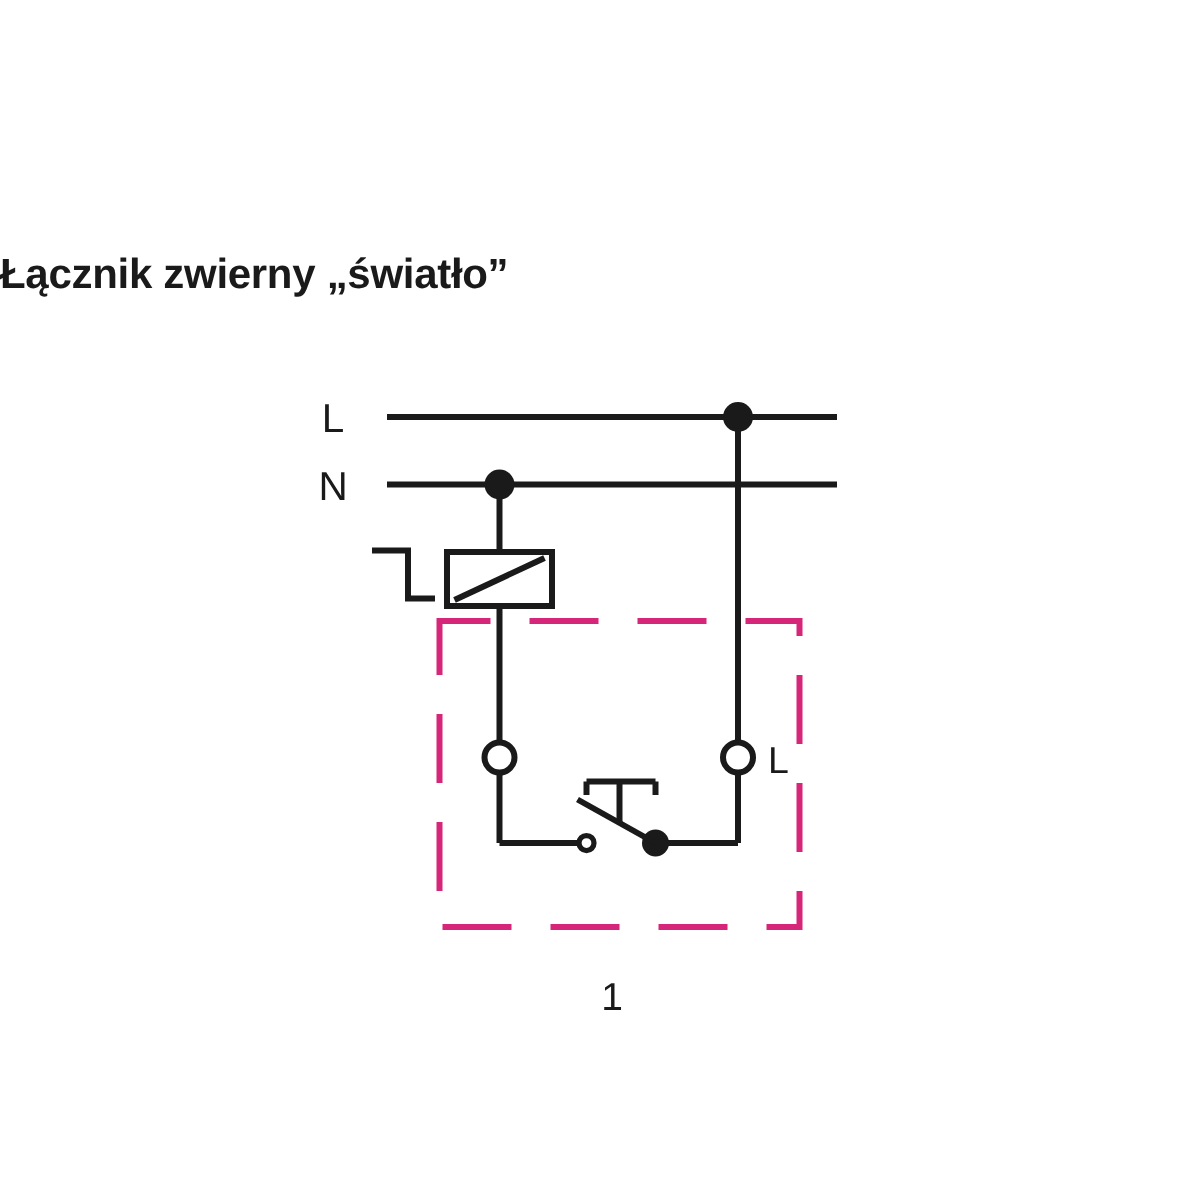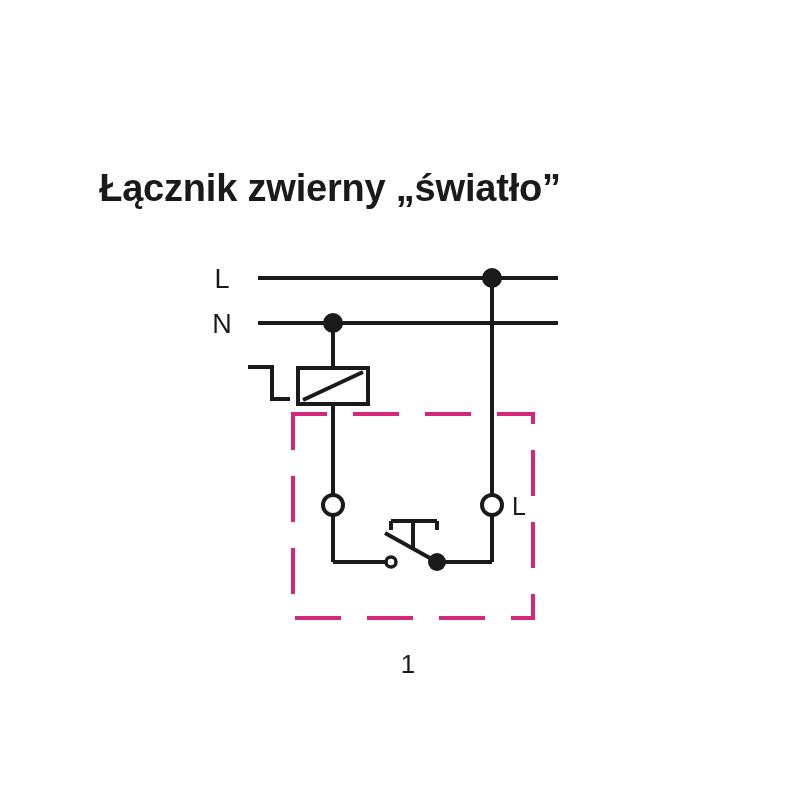--- a/index.html
+++ b/index.html
@@ -17,23 +17,23 @@
     position: relative;
     width: 800px;
     height: 800px;
     background: #ffffff;
   }
   #diagram-title {
     position: absolute;
     left: 0;
     top: 167px;
     width: 660px;
-    text-align: center;
+    text-align: left;
     font-family: "Liberation Sans", sans-serif;
-    font-size: 38px;
+    font-size: 28px;
     font-weight: bold;
     color: #1a1a1a;
     letter-spacing: -0.2px;
     white-space: pre;
   }
   #schematic {
     position: absolute;
     left: 0;
     top: 0;
     width: 800px;

